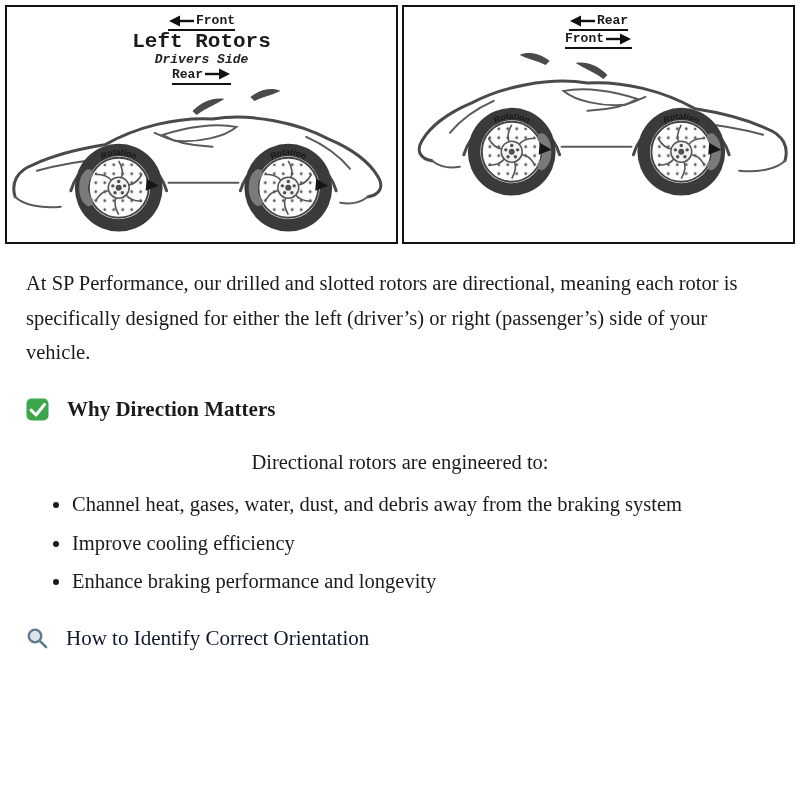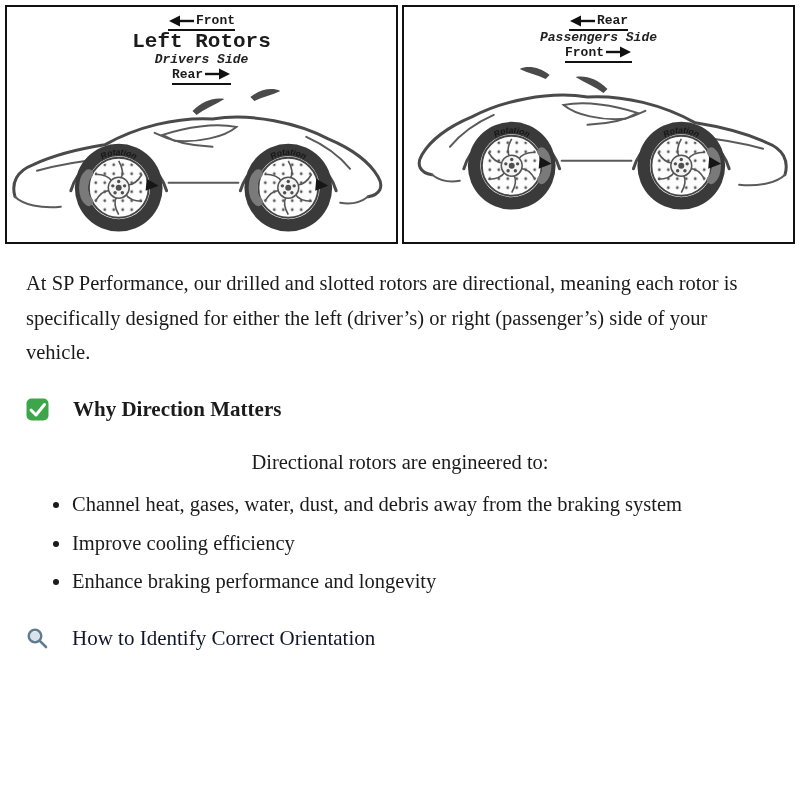--- a/index.html
+++ b/index.html
@@ -21,21 +21,21 @@
   .car-line { stroke:#4a4a4a; stroke-width:3; fill:none; stroke-linecap:round; }
   .car-line-thin { stroke:#5a5a5a; stroke-width:2; fill:none; stroke-linecap:round; }
   .car-fill { fill:#4a4a4a; stroke:none; }
   .rot-text { font-family:"Liberation Sans", sans-serif; font-size:8.5px;
               font-weight:bold; font-style:italic; fill:#161616; }
 
   
   .article { padding:14px 26px 10px 26px; font-size:20.5px; line-height:1.68; }
   .para { margin:8px 0 14px 0; }
   .h2 { font-size:21px; font-weight:bold; margin:22px 0 18px 0;
-        display:flex; align-items:center; gap:24px; }
+        display:flex; align-items:center; gap:18px; }
   .h2-light { font-weight:normal; color:#0f172a; }
   .lead { margin:16px 0 8px 0;text-align:center; }
   ul { margin:6px 0 10px 0; padding-left:46px; }
   li { margin:4px 0; }
   .icon-svg { flex:0 0 auto; display:inline-block; }
 </style>
 </head>
 <body>
 
 <svg width="0" height="0" style="position:absolute" aria-hidden="true">
@@ -129,21 +129,20 @@
   <div class="panel">
     <div class="panel-head">
       <div class="dir">
         <svg class="icon-svg" width="26" height="14" viewBox="0 0 26 14">
           <path d="M1,7 L12,1.5 L12,12.5 Z" fill="#111"></path>
             <path d="M10,7 H26" stroke="#111" stroke-width="2.4"></path>
         </svg>
         <span>Rear</span>
       </div>
       <div class="head-center">
-        <div class="panel-sub">Passengers Side</div>
       </div>
       <div class="dir">
         <span>Front</span>
         <svg class="icon-svg" width="26" height="14" viewBox="0 0 26 14">
           <path d="M25,7 L14,1.5 L14,12.5 Z" fill="#111"></path>
             <path d="M0,7 H16" stroke="#111" stroke-width="2.4"></path>
         </svg>
       </div>
     </div>
     <svg class="car-svg" viewBox="0 0 390 158">

